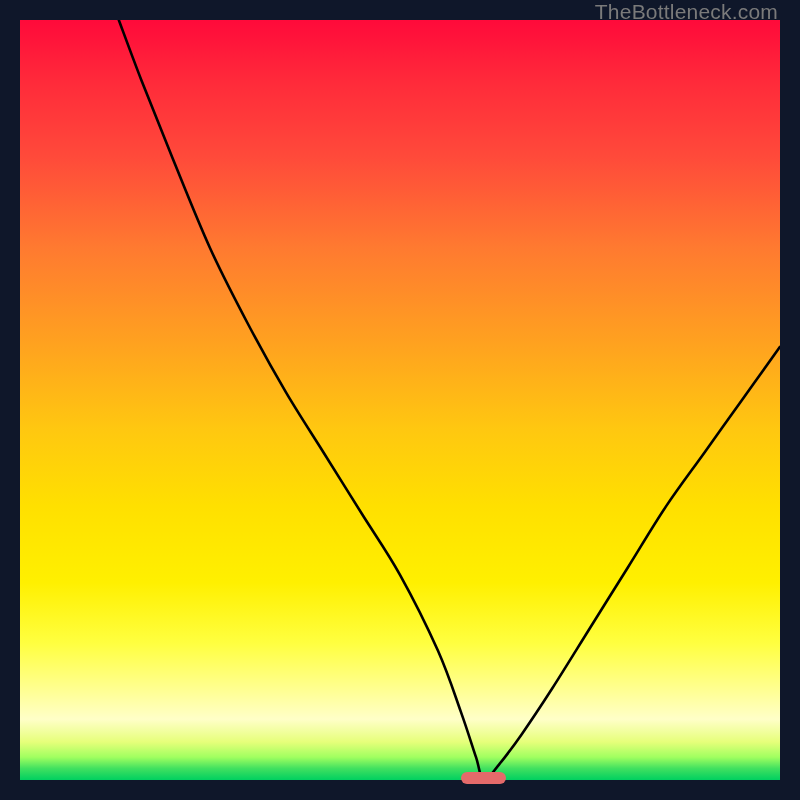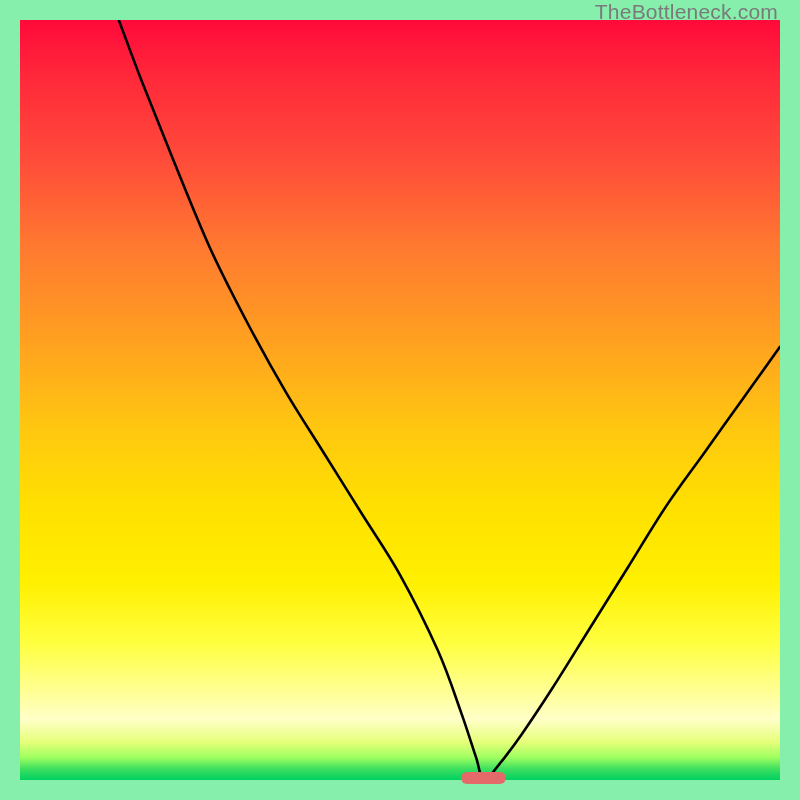--- a/index.html
+++ b/index.html
@@ -8,21 +8,21 @@
     width: 800px;
     height: 800px;
     background: #000;
     overflow: hidden;
     font-family: Arial, Helvetica, sans-serif;
   }
   .frame {
     position: relative;
     width: 800px;
     height: 800px;
-    background: #86efac;
+    background: #0f172a;
   }
   .plot-area {
     position: absolute;
     left: 20px;
     top: 20px;
     width: 760px;
     height: 760px;
     background: linear-gradient(to bottom,
       #ff0a3a 0%,
       #ff2a3a 8%,

